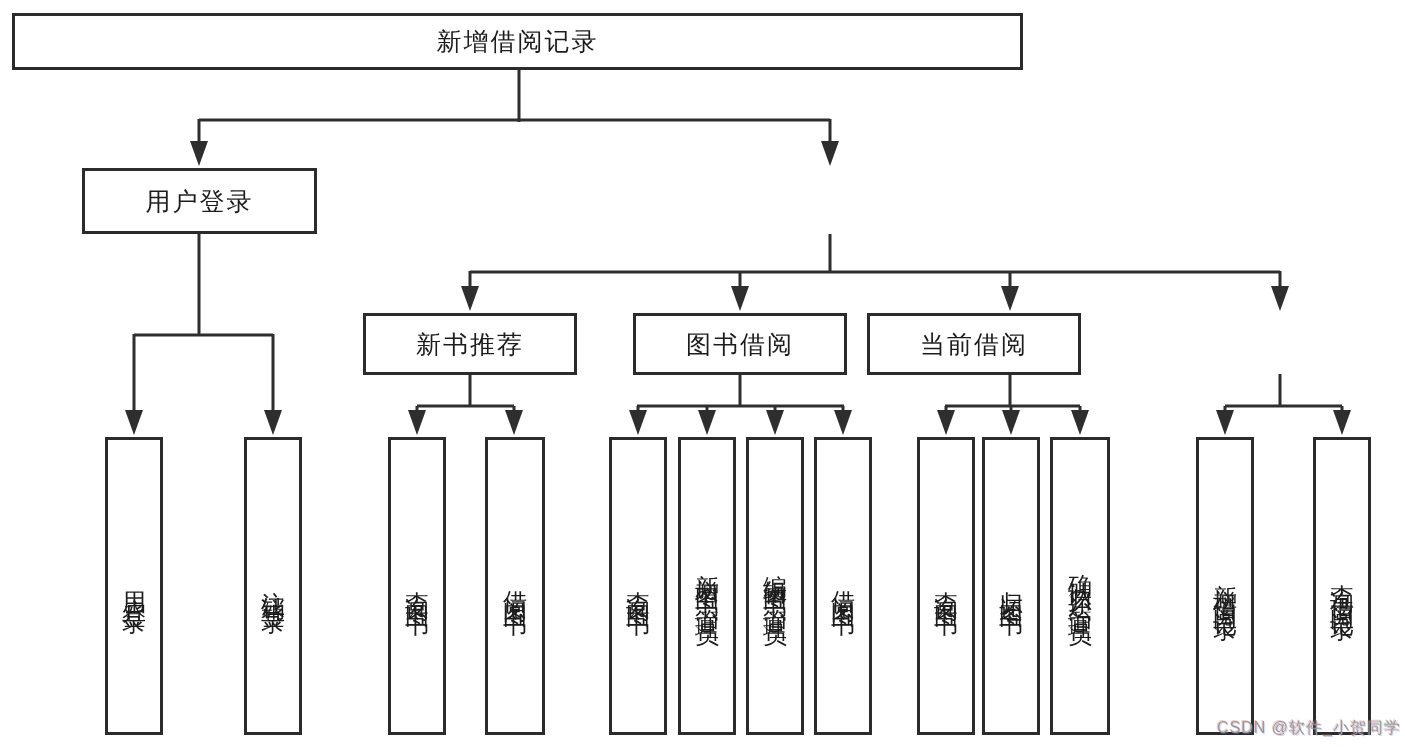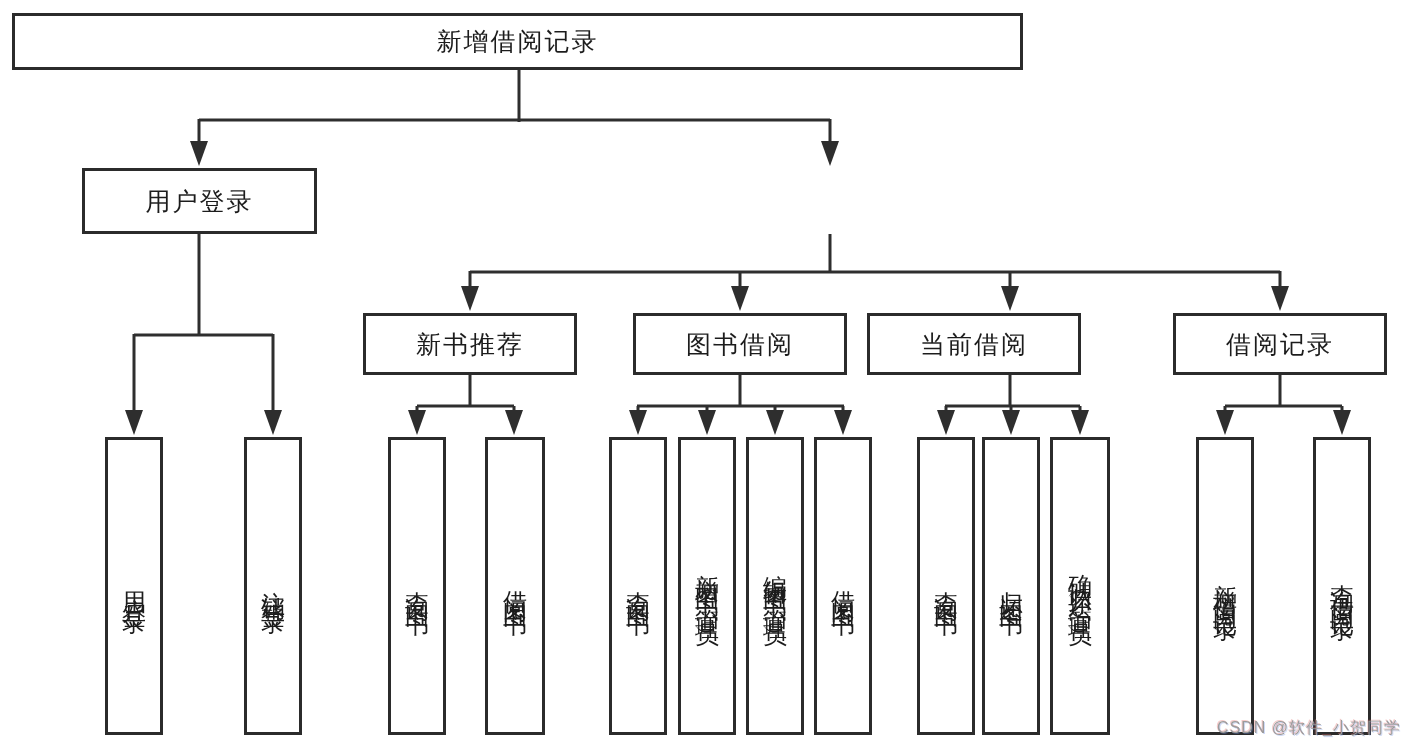--- a/index.html
+++ b/index.html
@@ -126,21 +126,20 @@
     </g>
   </svg>
 
   <div class="box" id="n-root">新增借阅记录</div>
 
   <div class="box" id="n-l2a">用户登录</div>
 
   <div class="box" id="n-l3a">新书推荐</div>
   <div class="box" id="n-l3b">图书借阅</div>
   <div class="box" id="n-l3c">当前借阅</div>
-  <div class="box" id="n-l3d">借阅记录</div>
 
   <div class="leaf" id="f-1a">
     <span>用户登录</span>
   </div>
   <div class="leaf" id="f-1b">
     <span>注销登录</span>
   </div>
 
   <div class="leaf" id="f-2a">
     <span>查询图书</span>

